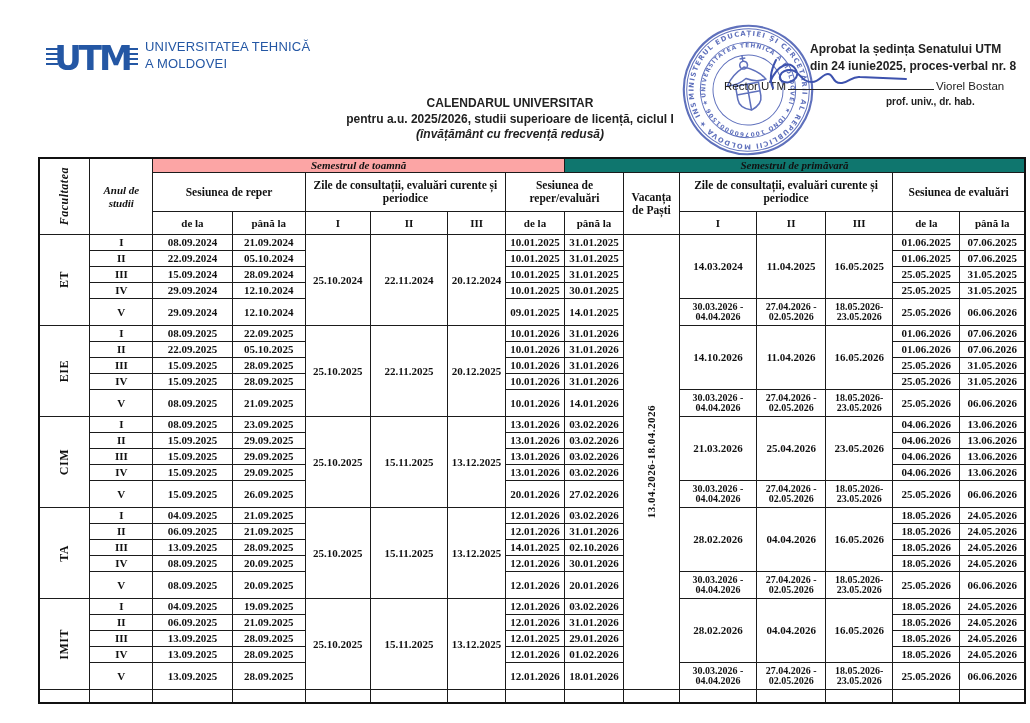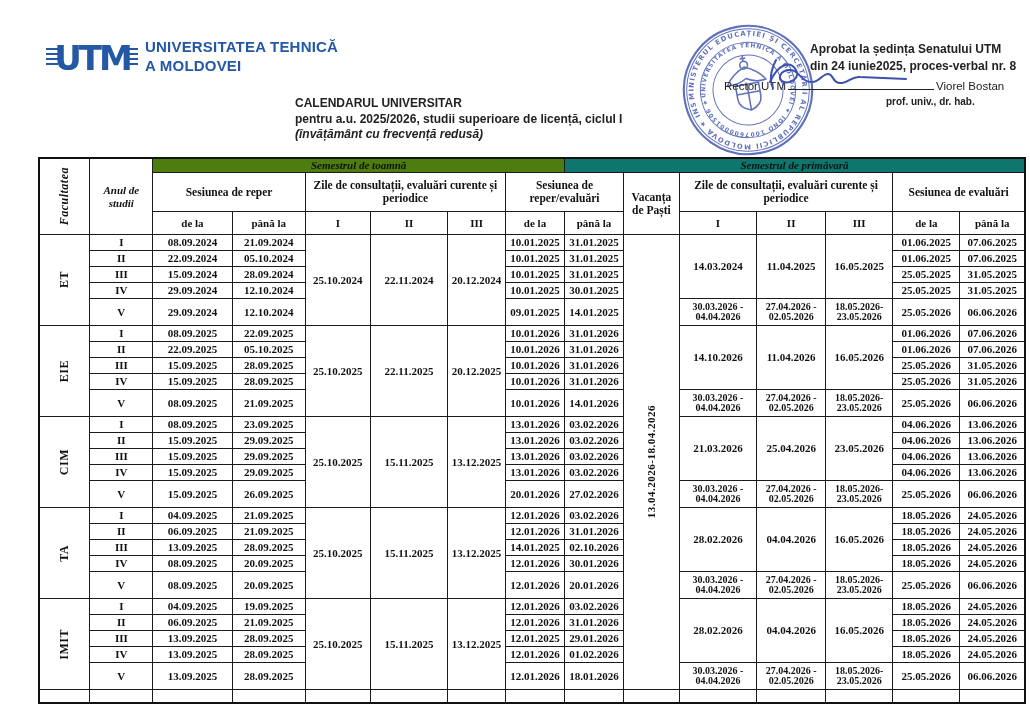--- a/index.html
+++ b/index.html
@@ -1,43 +1,43 @@
 <!DOCTYPE html>
 <html><head>
 <meta charset="utf-8">
 <style>
   html,body{margin:0;padding:0;background:#e8e8e8}
   .page{position:relative;width:1030px;height:723px;background:#fff;overflow:hidden;
         font-family:"Liberation Serif",serif;color:#111}
 
   
   .logo{position:absolute;left:46px;top:33px;display:flex;align-items:center;gap:7px}
-  .logo-text{font-family:"Liberation Sans",sans-serif;font-weight:700;font-size:15px;
+  .logo-text{font-family:"Liberation Sans",sans-serif;font-weight:400;font-size:13px;
              line-height:1.3;color:#2457a4;letter-spacing:.2px}
-  .title{position:absolute;left:295px;top:96px;width:430px;text-align:left;
+  .title{position:absolute;left:295px;top:96px;width:430px;text-align:center;
          font-family:"Liberation Sans",sans-serif;font-weight:700;font-size:12px;line-height:1.3;color:#222}
   .title .t3{font-style:italic}
   .approval{position:absolute;left:810px;top:41px;font-family:"Liberation Sans",sans-serif;
             font-weight:700;font-size:12px;line-height:1.4;color:#222;white-space:nowrap;z-index:4}
   .rector{position:absolute;left:724px;top:79px;font-family:"Liberation Sans",sans-serif;
           font-weight:400;font-size:11.5px;color:#222;white-space:nowrap;z-index:4}
   .sig-underline{display:inline-block;width:146px;height:10px;border-bottom:1.5px solid #222;margin:0 2px}
   .rtitle{position:absolute;left:886px;top:96px;font-family:"Liberation Sans",sans-serif;
           font-weight:700;font-size:10px;color:#222;z-index:4}
   .stamp{position:absolute;left:680px;top:22px;width:136px;height:136px;opacity:.82;z-index:2;
          transform:rotate(-10deg)}
   .signature{position:absolute;left:762px;top:56px;z-index:5}
 
   
   table.cal{position:absolute;left:38px;top:157px;width:988px;border-collapse:collapse;
             table-layout:fixed;border:2px solid #111}
   .cal th,.cal td{border:1px solid #1b1b1b;text-align:center;vertical-align:middle;
                   padding:0 1px;font-size:11px;font-weight:700;line-height:1.12;overflow:hidden}
   tr.band th{height:13px;font-style:italic;font-size:11px}
-  th.oband{background:#4d7c0f}
+  th.oband{background:#fca5a5}
   th.bband{background:#0f766e}
   tr.grp th{height:38px;font-size:11.5px}
   tr.sub th{height:22px}
   tr.ry{height:16px}
   tr.rv{height:27px}
   tr.re{height:13px}
   td.rng{font-size:10px;line-height:1.05}
   .vtext{writing-mode:vertical-rl;transform:rotate(180deg);margin:0 auto;display:block;
          letter-spacing:.5px;white-space:nowrap}
   td.fac .vtext,th.fach .vtext{font-size:12px}

